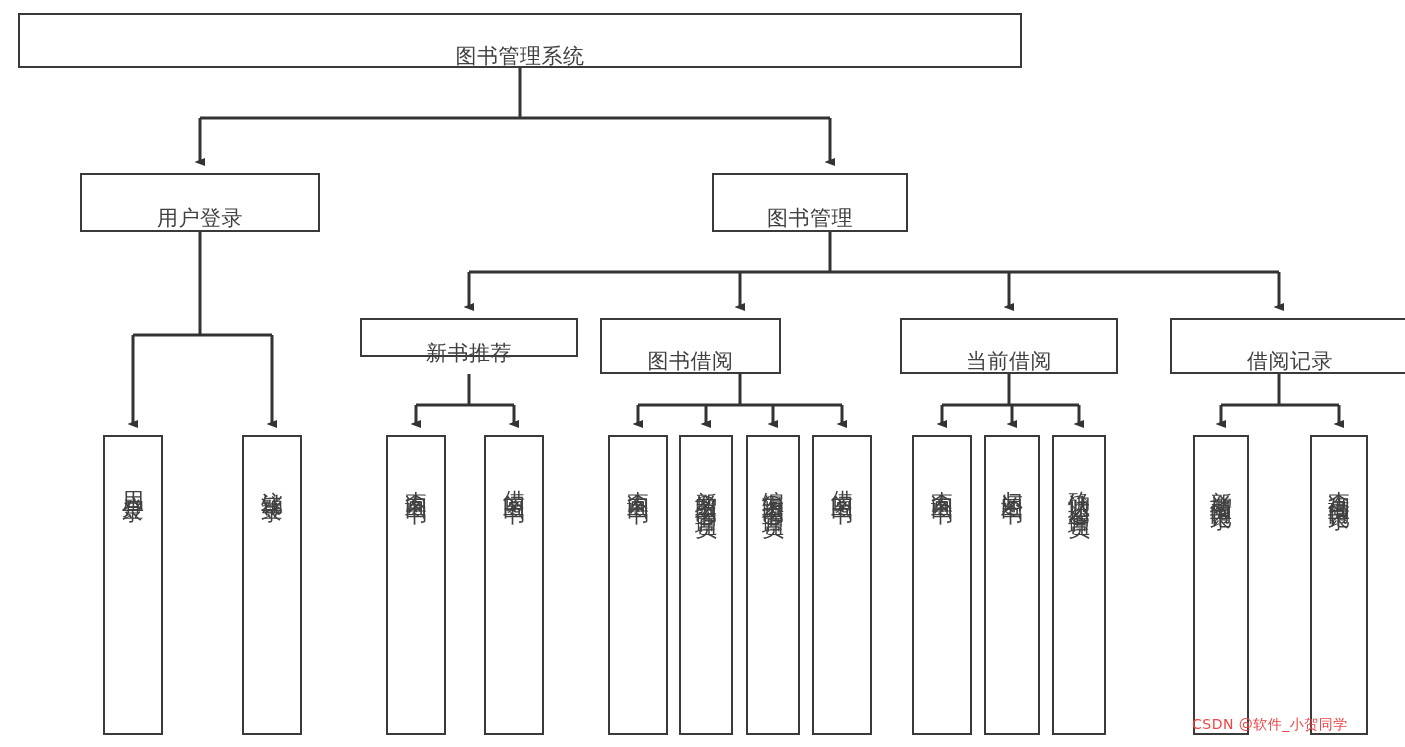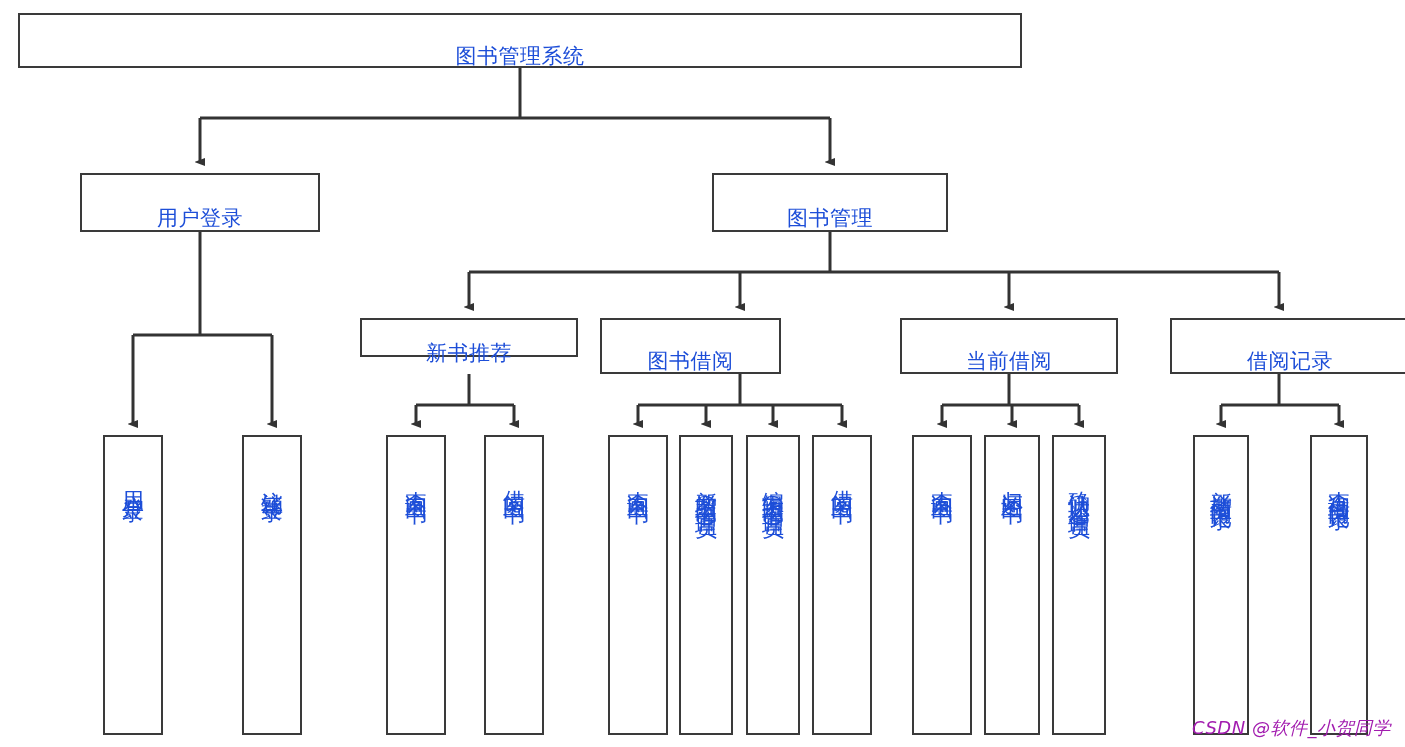--- a/index.html
+++ b/index.html
@@ -31,42 +31,41 @@
     display: flex;
     align-items: center;
     justify-content: center;
     color: #222222;
   }
   .node .lbl {
     font-size: 21px;
     line-height: 1.12;
     letter-spacing: 0.5px;
     white-space: nowrap;
-    color: #1d4ed8;
+    color: #404040;
     margin-top: 32px;
   }
   .node.vert {
     align-items: flex-start;
     padding-top: 4px;
   }
   .node.vert .lbl {
     writing-mode: vertical-rl;
     text-orientation: upright;
     font-size: 22px;
     line-height: 1.0;
     letter-spacing: 4px;
     white-space: nowrap;
   }
   .watermark {
     position: absolute;
-    font-size: 18px;
-    color: #a21caf;
+    font-size: 14px;
+    color: #ef4444;
     white-space: nowrap;
     letter-spacing: 0.5px;
-    font-style: italic;
   }
 </style>
 </head>
 <body>
 
 <div id="canvas">
 
   <svg class="edges" viewBox="0 0 1405 747">
     <defs>
       <marker id="arrow" markerWidth="10" markerHeight="10" refX="5" refY="5" orient="auto" markerUnits="userSpaceOnUse">
@@ -111,21 +110,21 @@
   </svg>
 
   <div class="node" style="left: 18px; top: 13px; width: 1004px; height: 55px;">
     <span class="lbl">图书管理系统</span>
   </div>
 
   <div id="node-layer">
       <div class="node" style="left: 80px; top: 173px; width: 240px; height: 59px;">
         <span class="lbl">用户登录</span>
       </div>
-      <div class="node" style="left: 712px; top: 173px; width: 236px; height: 59px;">
+      <div class="node" style="left: 712px; top: 173px; width: 196px; height: 59px;">
         <span class="lbl">图书管理</span>
       </div>
       <div class="node" style="left: 360px; top: 318px; width: 218px; height: 39px;">
         <span class="lbl">新书推荐</span>
       </div>
       <div class="node" style="left: 600px; top: 318px; width: 181px; height: 56px;">
         <span class="lbl">图书借阅</span>
       </div>
       <div class="node" style="left: 900px; top: 318px; width: 218px; height: 56px; text-align: center;">
         <span class="lbl">当前借阅</span>

